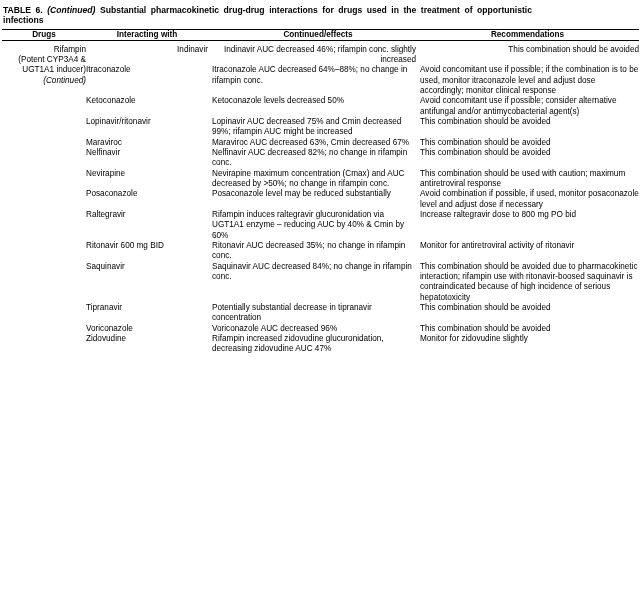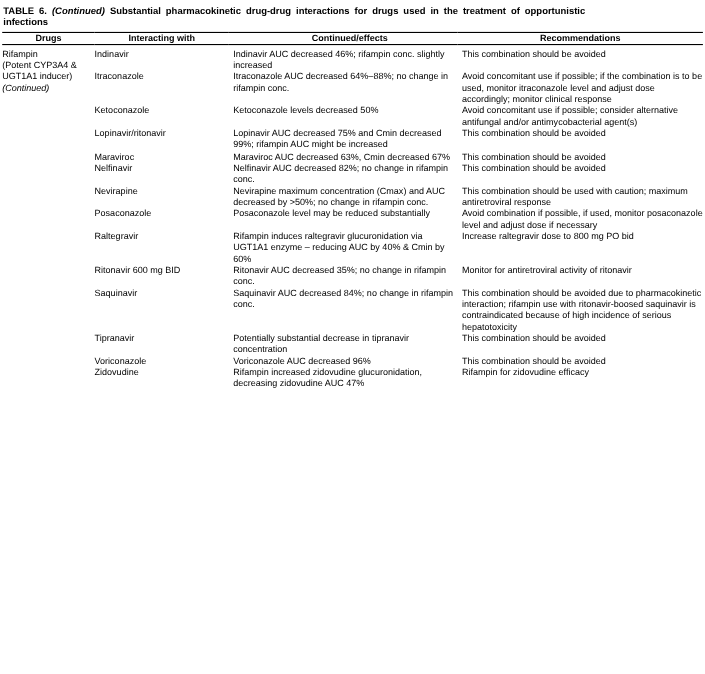--- a/index.html
+++ b/index.html
@@ -75,20 +75,21 @@
     display: block;
   }
   .drug-sub {
     display: block;
   }
   .italic {
     font-style: italic;
   }
   tbody tr:first-child td {
     padding-top: 4px;
+    text-align: right;
   }
 </style>
 </head>
 <body>
 
 <div class="page">
 
   <p class="table-caption">
     <span>TABLE 6.</span>
     <span class="cont-italic">(Continued)</span>
@@ -177,17 +178,17 @@
         <td class="c-rec">This combination should be avoided</td>
       </tr>
       <tr>
         <td class="c-inter">Voriconazole</td>
         <td class="c-mech">Voriconazole AUC decreased 96%</td>
         <td class="c-rec">This combination should be avoided</td>
       </tr>
       <tr>
         <td class="c-inter">Zidovudine</td>
         <td class="c-mech">Rifampin increased zidovudine glucuronidation, decreasing zidovudine AUC 47%</td>
-        <td class="c-rec">Rifampin for zidovudine efficacy</td>
+        <td class="c-rec">Monitor for zidovudine slightly</td>
       </tr>
     </tbody>
   </table>
 </div>
 
 </body></html>

